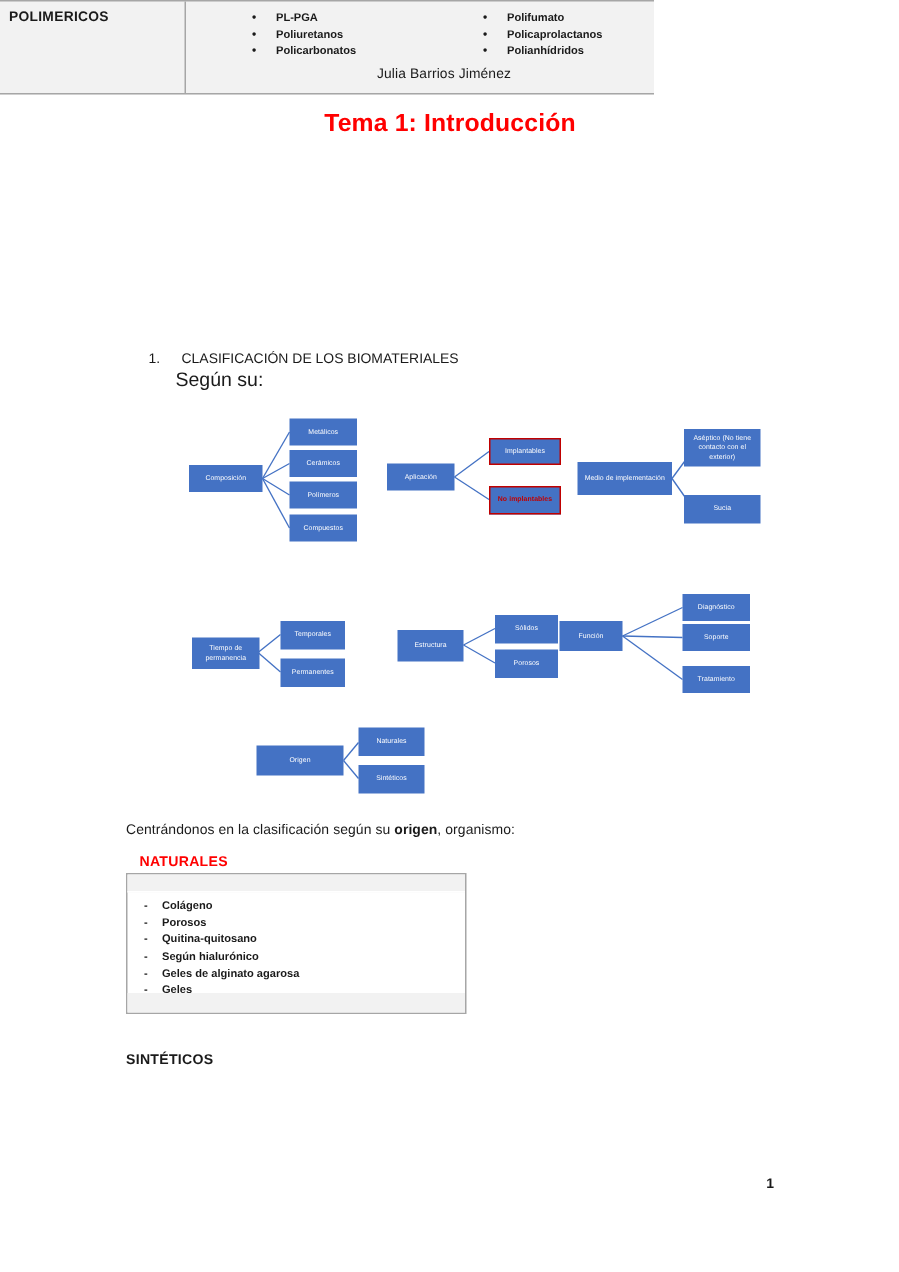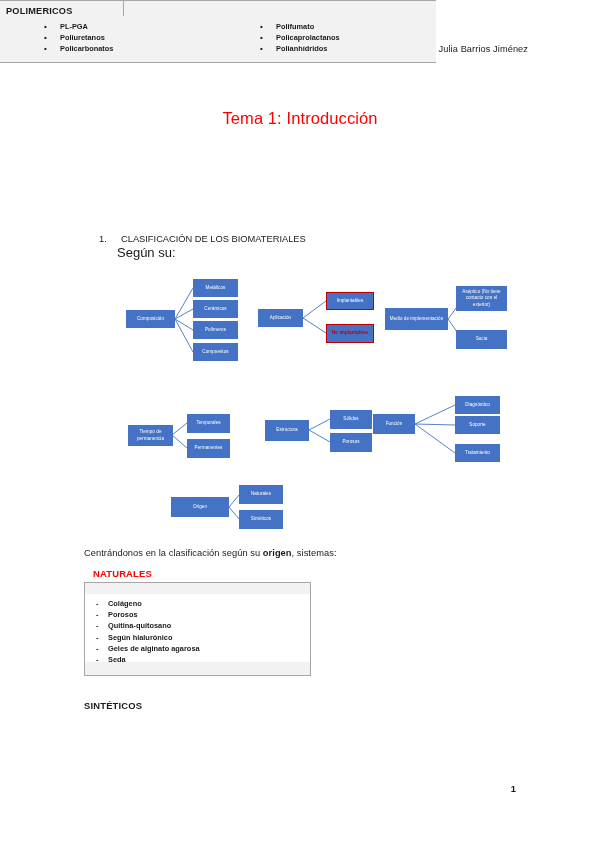--- a/index.html
+++ b/index.html
@@ -20,40 +20,39 @@
     position: absolute;
     left: 0; top: 0;
     width: 599px;
     height: 848px;
     background: #ffffff;
   }
 
   
   .author-line {
     position: absolute;
-    left: 96px;
+    left: 80px;
     top: 44px;
     width: 432px;
-    text-align: right;
+    text-align: center;
     font-size: 9.2px;
     letter-spacing: .1px;
     color: #1a1a1a;
   }
 
   .doc-title {
     position: absolute;
     left: 84px;
     top: 73px;
     width: 432px;
     text-align: center;
     font-size: 16.5px;
-    font-weight: normal;
+    font-weight: bold;
     color: #ff0000;
     letter-spacing: .1px;
-    margin-top: 36px;
   }
 
   
   .para {
     position: absolute;
     font-size: 9.3px;
     line-height: 16.3px;
     color: #1a1a1a;
     text-align: left;
     letter-spacing: .05px;
@@ -201,21 +200,20 @@
   #table-sinteticos {
     left: 84px;
     top: 712px;
     width: 436px;
     height: 63px;
     box-sizing: border-box;
     border-top: 1px solid #a6a6a6;
     border-bottom: 1px solid #a6a6a6;
     background: #f2f2f2;
     display: flex;
-    flex-direction: column;
   }
   #table-sinteticos .col-head {
     width: 124px;
     box-sizing: border-box;
     border-right: 1px solid #a6a6a6;
     padding: 5px 0 0 6px;
     font-size: 9.2px;
     font-weight: bold;
     letter-spacing: .2px;
     color: #1a1a1a;
@@ -333,33 +331,33 @@
 
   <div class="node" style="left:373px; top:414px; width:42px; height:20px;">Función</div>
   <div class="node" style="left:455px; top:396px; width:45px; height:18px;">Diagnóstico</div>
   <div class="node" style="left:455px; top:416px; width:45px; height:18px;">Soporte</div>
   <div class="node" style="left:455px; top:444px; width:45px; height:18px;">Tratamiento</div>
 
   <div class="node" style="left:171px; top:497px; width:58px; height:20px;">Origen</div>
   <div class="node" style="left:239px; top:485px; width:44px; height:19px;">Naturales</div>
   <div class="node" style="left:239px; top:510px; width:44px; height:19px;">Sintéticos</div>
 
-  <div class="para" id="para-centrandonos"><span>Centrándonos en la clasificación según su </span><b>origen</b><span>, sistemas:</span></div>
+  <div class="para" id="para-centrandonos"><span>Centrándonos en la clasificación según su </span><b>origen</b><span>, organismo:</span></div>
 
   <div class="section-label" id="label-naturales">NATURALES</div>
 
   <div class="tbl" id="table-naturales">
     <div class="band"></div>
     <ul>
       <li><span class="dash">-</span><span>Colágeno</span></li>
       <li><span class="dash">-</span><span>Porosos</span></li>
       <li><span class="dash">-</span><span>Quitina-quitosano</span></li>
       <li><span class="dash">-</span><span>Según hialurónico</span></li>
       <li><span class="dash">-</span><span>Geles de alginato agarosa</span></li>
-      <li><span class="dash">-</span><span>Seda</span></li>
+      <li><span class="dash">-</span><span>Geles</span></li>
     </ul>
     <div class="band bottom"></div>
   </div>
 
   <div class="section-label" id="label-sinteticos">SINTÉTICOS</div>
 
   <div id="table-sinteticos">
     <div class="col-head">POLIMERICOS</div>
     <div class="col-items">
       <div class="subcol">

